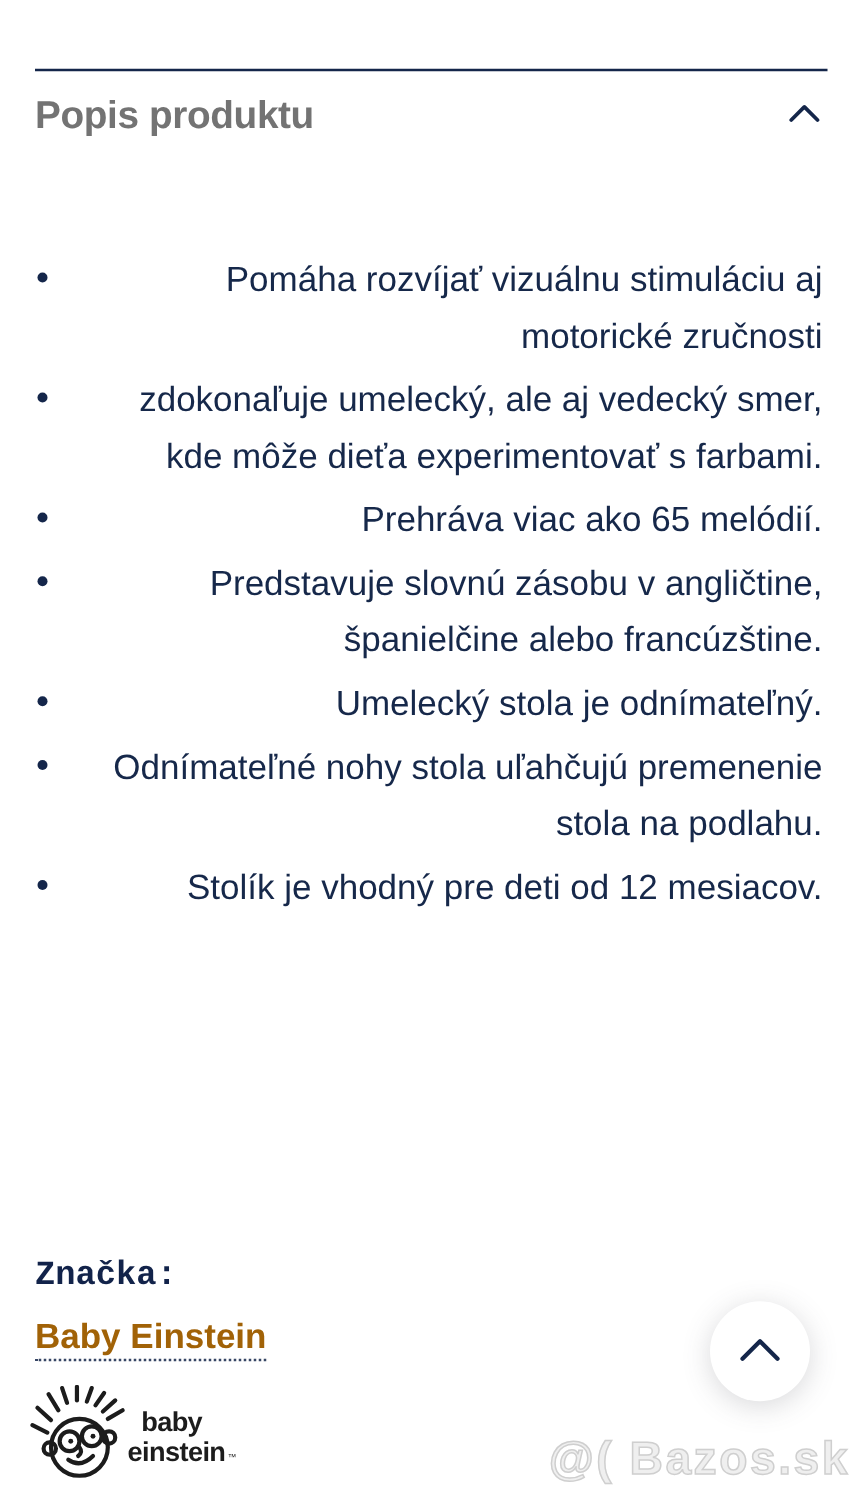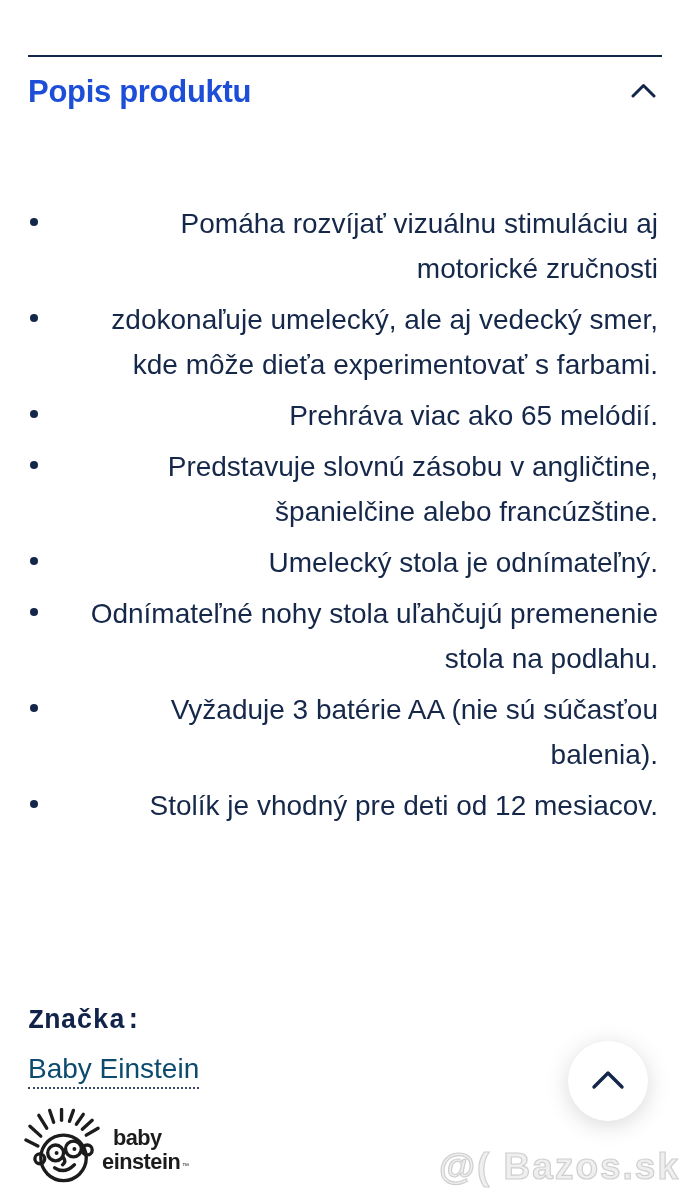--- a/index.html
+++ b/index.html
@@ -14,21 +14,21 @@
   }
   .divider {
     position:absolute; top:55px; left:28px; right:20px;
     height:2px; background:#14264a;
   }
   .section-header {
     position:absolute; top:74px; left:28px; right:24px;
     display:flex; align-items:center; justify-content:space-between;
   }
   .section-title {
-    font-size:31px; font-weight:700; color:#1d4ed8;
+    font-size:31px; font-weight:700; color:#737373;
     letter-spacing:-0.3px;
   }
   .collapse-btn {
     background:none; border:none; cursor:pointer;
     padding:4px 2px; display:flex; align-items:center;
   }
   .bullet-list {
     position:absolute; top:201px; left:28px; right:24px;
     list-style:none;
   }
@@ -41,23 +41,23 @@
     flex:0 0 8px; width:8px; height:8px; border-radius:50%;
     background:#14264a; margin:17px 32px 0 2px;
   }
   .bullet-text { flex:1; }
   .brand-label {
     position:absolute; top:1006px; left:28px;
     font-size:27px; font-weight:700; color:#12234a;font-family:Liberation Mono, monospace;
   }
   .brand-link {
     position:absolute; top:1053px; left:28px;
-    font-size:28px; color:#0c4a6e; text-decoration:none;
+    font-size:28px; color:#a16207; text-decoration:none;
     border-bottom:2px dotted rgba(20,38,74,0.85);
-    padding-bottom:2px; cursor:pointer;
+    padding-bottom:2px; cursor:pointer;font-weight:bold;
   }
   .brand-logo {
     position:absolute; top:1108px; left:24px;
     width:168px; height:78px;
   }
   .logo-wordmark {
     font-family:"Liberation Sans", sans-serif;
     font-weight:700; letter-spacing:-0.5px;
   }
   .scroll-top-btn {
@@ -113,24 +113,20 @@
     <li class="bullet-item">
       <span class="bullet-dot"></span>
       <span class="bullet-text">Umelecký stola je odnímateľný.</span>
     </li>
     <li class="bullet-item">
       <span class="bullet-dot"></span>
       <span class="bullet-text">Odnímateľné nohy stola uľahčujú premenenie stola na podlahu.</span>
     </li>
     <li class="bullet-item">
       <span class="bullet-dot"></span>
-      <span class="bullet-text">Vyžaduje 3 batérie AA (nie sú súčasťou balenia).</span>
-    </li>
-    <li class="bullet-item">
-      <span class="bullet-dot"></span>
       <span class="bullet-text">Stolík je vhodný pre deti od 12 mesiacov.</span>
     </li>
   </ul>
 
   <div class="brand-label">Značka:</div>
   <a class="brand-link">Baby Einstein</a>
 
   <div class="brand-logo">
     <svg width="168" height="78" viewBox="0 0 170 78" fill="none">
       <g stroke="#1c1c1c" stroke-width="3.4" stroke-linecap="round" fill="none">

